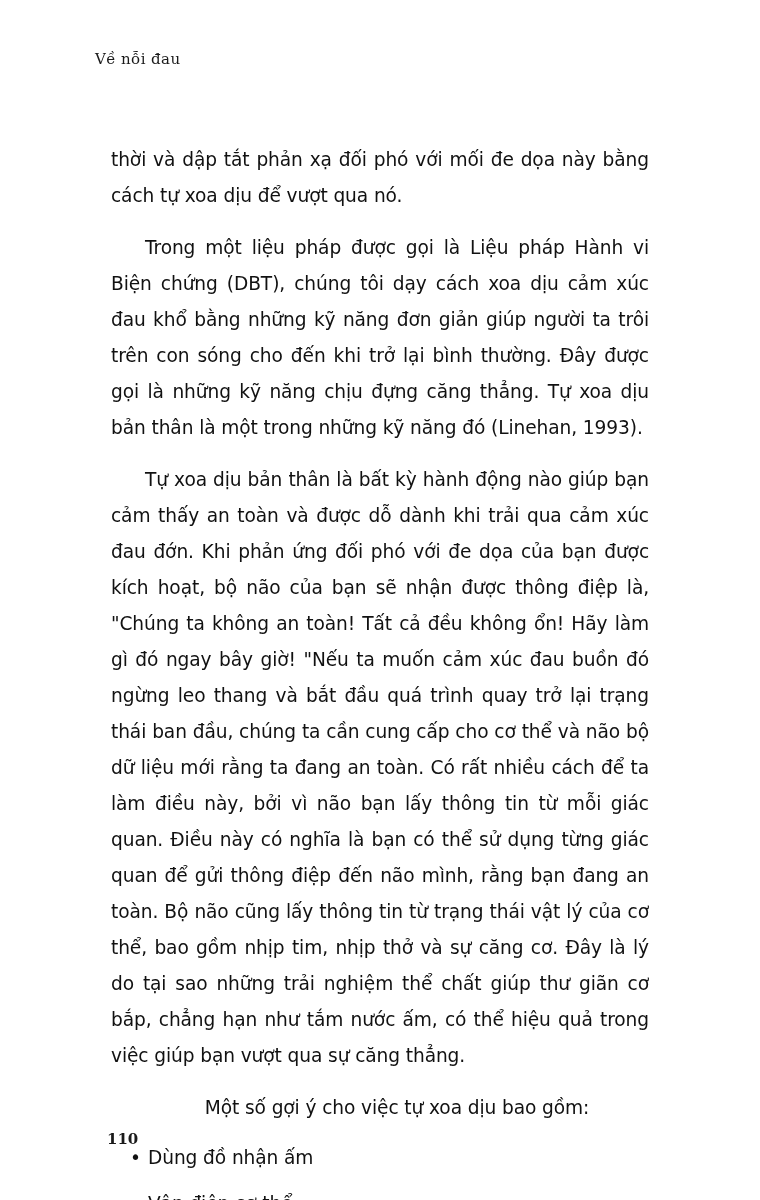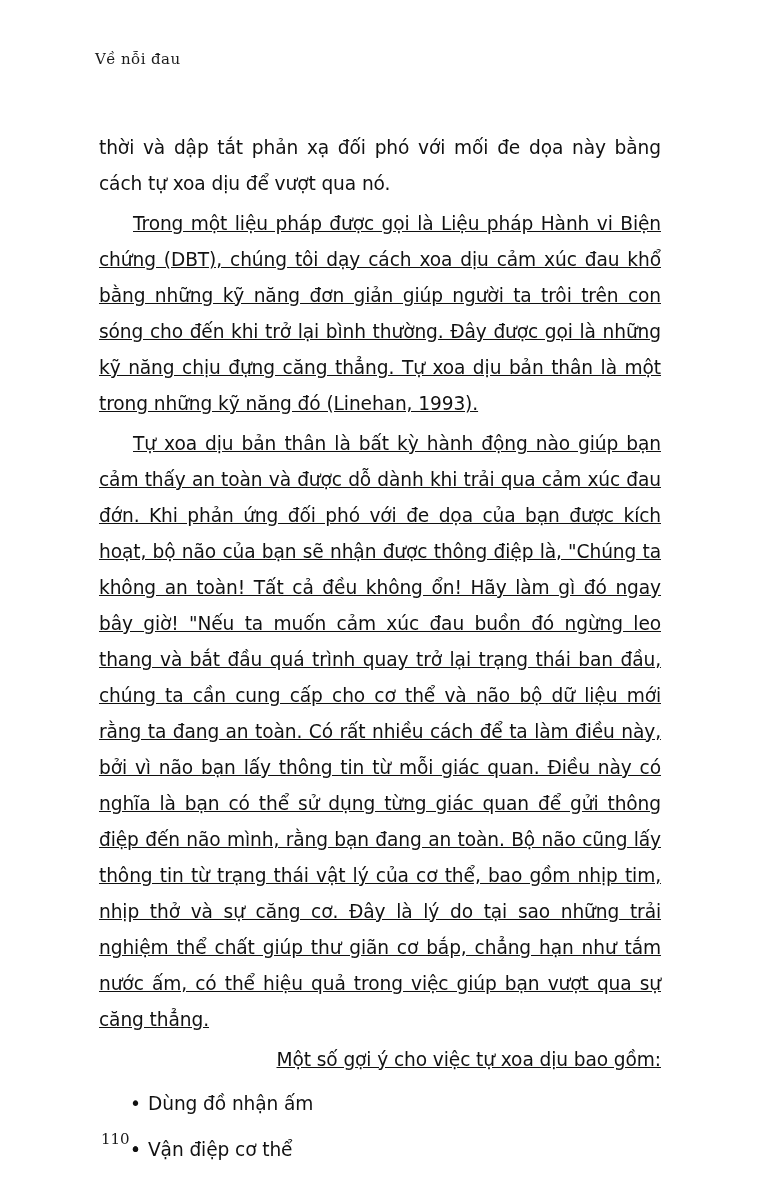--- a/index.html
+++ b/index.html
@@ -29,34 +29,33 @@
     letter-spacing: 0.4px;
     color: #1a1a1a;
   }
   .content {
     position: absolute;
     top: 126px;
     left: 95px;
     width: 570px;
   }
   p.body-text {
-    margin: 4px;
+    margin: 16px;
     font-size: 18.6px;
     line-height: 36px;
     text-align: justify;
     text-justify: inter-word;
     color: #111111;
     letter-spacing: -0.1px;
   }
   p.body-text.indent {
     text-indent: 34px;
-    text-decoration: underline;
   }
   p.body-text.last {
-    text-align: right;
+    text-align: center;
   }
   ul.bullets {
     margin: 10px 0 0 0;
     padding: 0;
     list-style: none;
   }
   ul.bullets li {
     position: relative;
     margin: 0 0 14px 0;
     padding-left: 53px;
@@ -68,24 +67,25 @@
   ul.bullets li .bullet-dot {
     position: absolute;
     left: 35px;
     top: 0;
     font-size: 18.6px;
     line-height: 32px;
   }
   .folio {
     position: absolute;
     bottom: 52px;
-    left: 101px;
+    left: 107px;
     font-family: "DejaVu Serif", serif;
     font-size: 15px;
     color: #1a1a1a;
+    font-weight: bold;
   }
 </style>
 </head>
 <body>
 
 <div class="page">
 
   <div class="running-head">Về nỗi đau</div>
 
   <div class="content">

